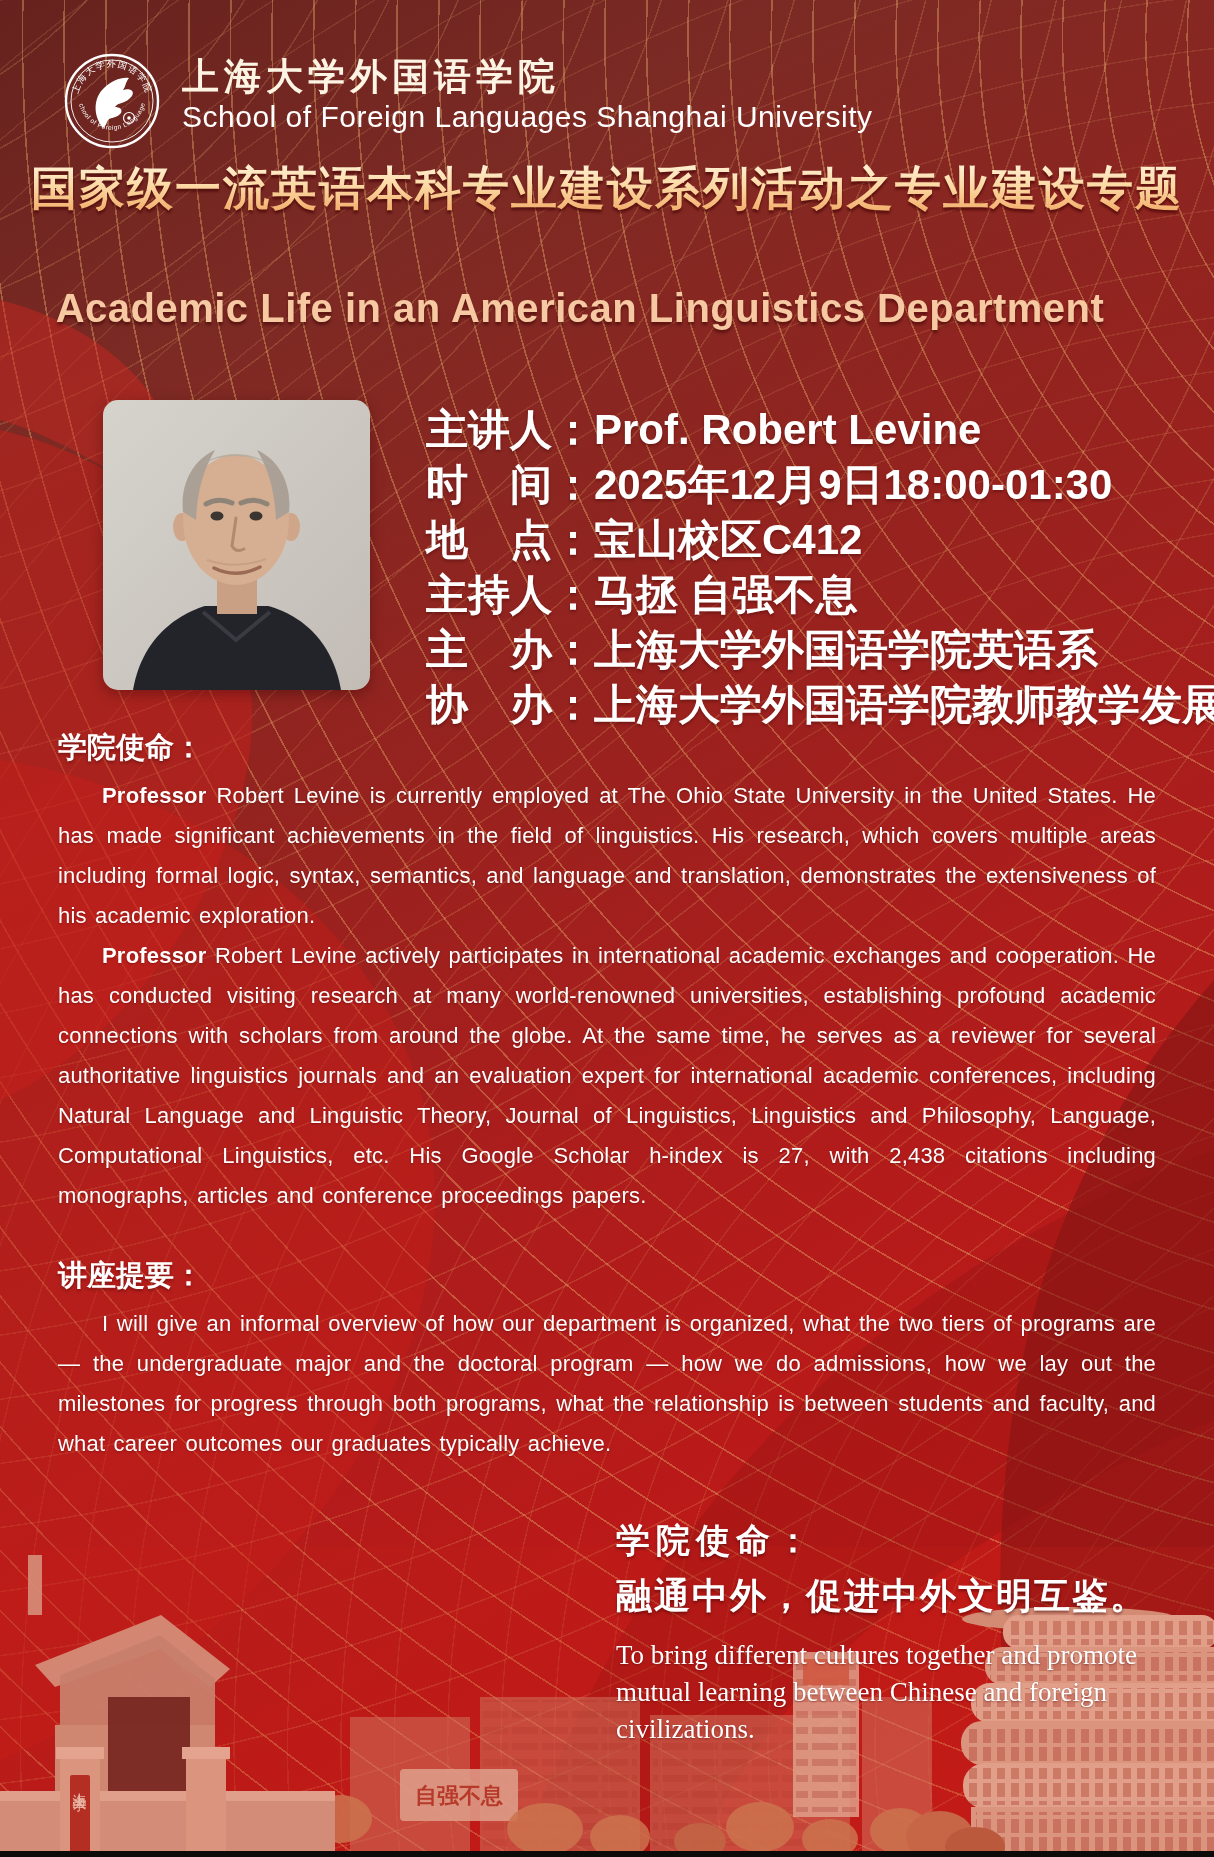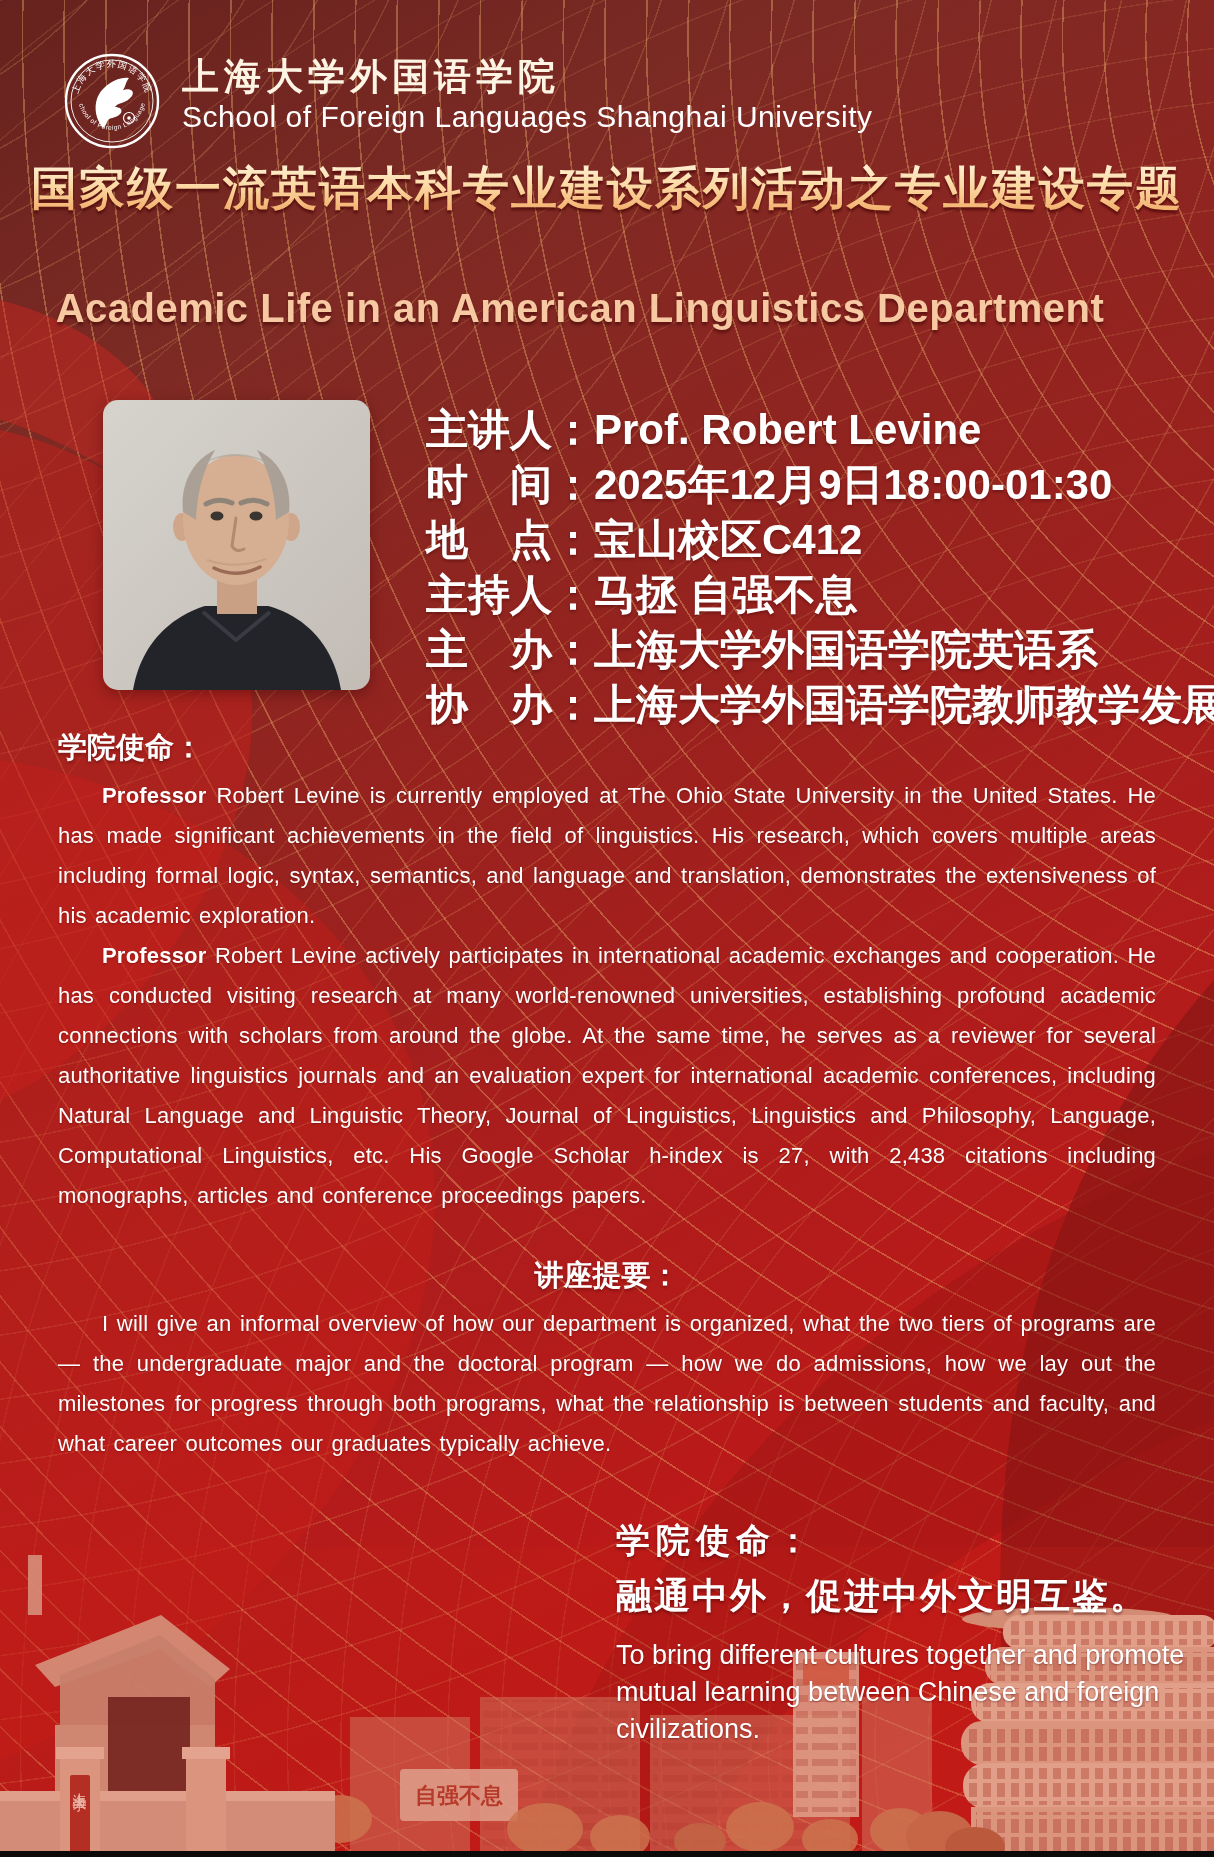--- a/index.html
+++ b/index.html
@@ -63,33 +63,33 @@
   .detail-value{display:inline-block;}
 
   
   .content{position:absolute;left:58px;top:728px;width:1098px;z-index:3;color:#fff;}
   .section-heading{font-size:29px;font-weight:bold;margin:0 0 8px 0;
     text-shadow:0 2px 3px rgba(60,4,4,.4);}
   .content p{
     margin:0;font-size:22px;line-height:40px;text-align:justify;text-indent:2em;
     word-spacing:2px;letter-spacing:.2px;text-shadow:0 1px 2px rgba(60,4,4,.35);
   }
-  .summary-gap{margin-top:40px;text-align:center;}
+  .summary-gap{margin-top:40px;}
 
   
   .mission{position:absolute;left:616px;top:1518px;width:575px;z-index:4;color:#fff;}
   .mission-heading{
     font-family:"Liberation Serif", serif;font-size:34px;font-weight:bold;
     letter-spacing:6px;margin:0 0 6px 0;text-shadow:0 2px 3px rgba(60,4,4,.5);
   }
   .mission-cn{
     font-family:"Liberation Serif", serif;font-size:36px;font-weight:bold;
     letter-spacing:2px;margin:8px 0 16px 0;text-shadow:0 2px 3px rgba(60,4,4,.5);
   }
-  .mission-en div{font-size:27px;line-height:37px;text-shadow:0 1px 2px rgba(60,4,4,.4);}
+  .mission-en div{font-size:27px;line-height:37px;text-shadow:0 1px 2px rgba(60,4,4,.4);font-family:Liberation Serif, serif;}
 
   .campus{position:absolute;left:0;bottom:0;width:1214px;height:310px;z-index:2;}
   .bottom-strip{position:absolute;left:0;bottom:0;width:1214px;height:6px;background:#0d0a0a;z-index:5;}
 </style>
 </head>
 <body>
 
 <div class="poster">
 
   <svg class="layer z1" viewBox="0 0 1214 1857" aria-hidden="true">

